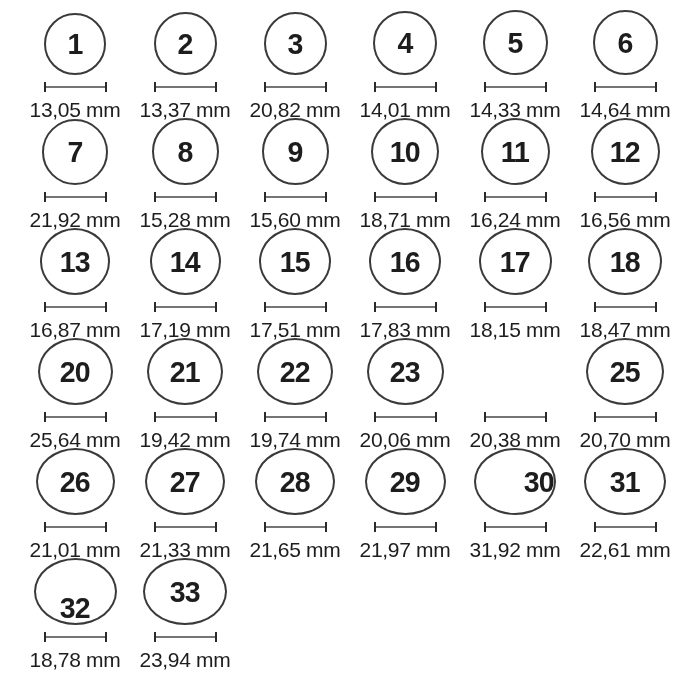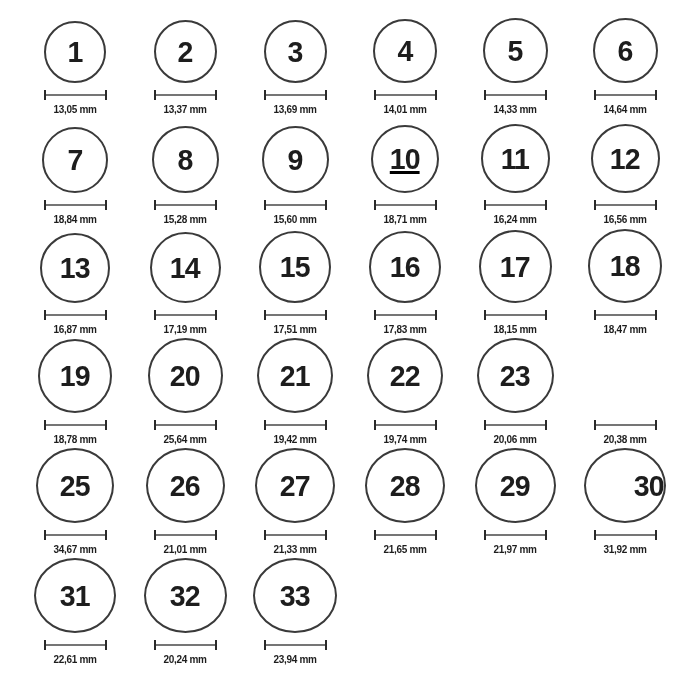--- a/index.html
+++ b/index.html
@@ -58,24 +58,24 @@
     width:2px;height:10px;
     background:var(--tick);
     flex:0 0 auto;
   }
   .measure .bar{
     flex:1 1 auto;
     height:2px;
     background:var(--bar);
   }
   .label{
-    margin-top:1px;
+    margin-top:9px;
     color:var(--ink);
-    font-weight:700;
-    font-size:10px;
+    font-weight:400;
+    font-size:21px;
     letter-spacing:-0.3px;
     line-height:17px;
     white-space:nowrap;
   }
 </style>
 </head>
 <body>
 
 <div class="board" id="board">
   <div class="cell">
@@ -104,21 +104,21 @@
 
   <div class="cell">
     <div class="circle" style="width: 63px; height: 63px;">
       <span class="num">3</span>
     </div>
     <div class="measure">
       <span class="tick"></span>
       <span class="bar"></span>
       <span class="tick"></span>
     </div>
-    <div class="label">13,69 mm</div>
+    <div class="label">20,82 mm</div>
   </div>
 
   <div class="cell">
     <div class="circle" style="width: 64px; height: 64px;">
       <span class="num">4</span>
     </div>
     <div class="measure">
       <span class="tick"></span>
       <span class="bar"></span>
       <span class="tick"></span>
@@ -152,21 +152,21 @@
 
   <div class="cell">
     <div class="circle" style="width: 66px; height: 66px;">
       <span class="num">7</span>
     </div>
     <div class="measure">
       <span class="tick"></span>
       <span class="bar"></span>
       <span class="tick"></span>
     </div>
-    <div class="label">18,84 mm</div>
+    <div class="label">21,92 mm</div>
   </div>
 
   <div class="cell">
     <div class="circle" style="width: 67px; height: 67px;">
       <span class="num">8</span>
     </div>
     <div class="measure">
       <span class="tick"></span>
       <span class="bar"></span>
       <span class="tick"></span>
@@ -180,21 +180,21 @@
     </div>
     <div class="measure">
       <span class="tick"></span>
       <span class="bar"></span>
       <span class="tick"></span>
     </div>
     <div class="label">15,60 mm</div>
   </div>
 
   <div class="cell">
-    <div class="circle" style="width: 68px; height: 68px; text-decoration: underline;">
+    <div class="circle" style="width: 68px; height: 68px;">
       <span class="num">10</span>
     </div>
     <div class="measure">
       <span class="tick"></span>
       <span class="bar"></span>
       <span class="tick"></span>
     </div>
     <div class="label">18,71 mm</div>
   </div>
 
@@ -287,31 +287,20 @@
       <span class="num">18</span>
     </div>
     <div class="measure">
       <span class="tick"></span>
       <span class="bar"></span>
       <span class="tick"></span>
     </div>
     <div class="label">18,47 mm</div>
   </div>
 
-  <div class="cell">
-    <div class="circle" style="width: 74px; height: 74px;">
-      <span class="num">19</span>
-    </div>
-    <div class="measure">
-      <span class="tick"></span>
-      <span class="bar"></span>
-      <span class="tick"></span>
-    </div>
-    <div class="label">18,78 mm</div>
-  </div>
 
   <div class="cell">
     <div class="circle" style="width: 75px; height: 75px;">
       <span class="num">20</span>
     </div>
     <div class="measure">
       <span class="tick"></span>
       <span class="bar"></span>
       <span class="tick"></span>
     </div>
@@ -365,21 +354,21 @@
 
   <div class="cell">
     <div class="circle" style="width: 78px; height: 78px;">
       <span class="num">25</span>
     </div>
     <div class="measure">
       <span class="tick"></span>
       <span class="bar"></span>
       <span class="tick"></span>
     </div>
-    <div class="label">34,67 mm</div>
+    <div class="label">20,70 mm</div>
   </div>
 
   <div class="cell">
     <div class="circle" style="width: 79px; height: 79px;">
       <span class="num">26</span>
     </div>
     <div class="measure">
       <span class="tick"></span>
       <span class="bar"></span>
       <span class="tick"></span>
@@ -441,29 +430,29 @@
     </div>
     <div class="measure">
       <span class="tick"></span>
       <span class="bar"></span>
       <span class="tick"></span>
     </div>
     <div class="label">22,61 mm</div>
   </div>
 
   <div class="cell">
-    <div class="circle" style="width: 83px; height: 83px;">
+    <div class="circle" style="width: 83px; height: 83px; align-items: flex-end;">
       <span class="num">32</span>
     </div>
     <div class="measure">
       <span class="tick"></span>
       <span class="bar"></span>
       <span class="tick"></span>
     </div>
-    <div class="label">20,24 mm</div>
+    <div class="label">18,78 mm</div>
   </div>
 
   <div class="cell">
     <div class="circle" style="width: 84px; height: 84px;">
       <span class="num">33</span>
     </div>
     <div class="measure">
       <span class="tick"></span>
       <span class="bar"></span>
       <span class="tick"></span>

